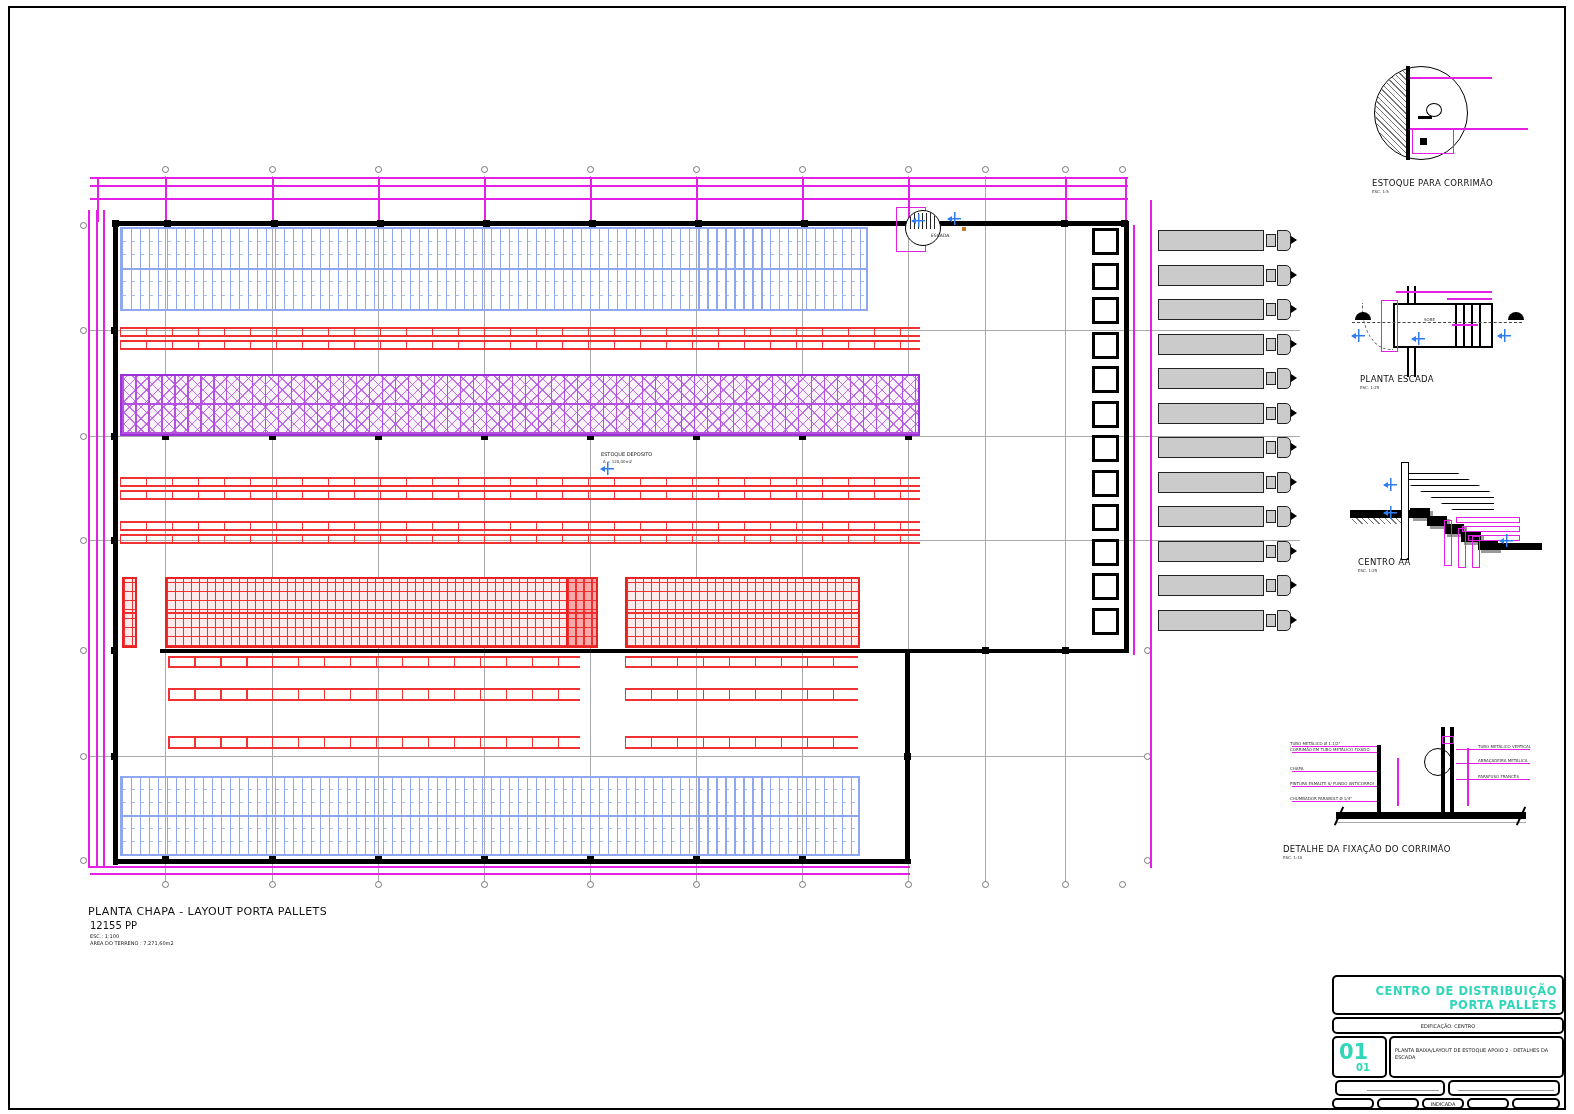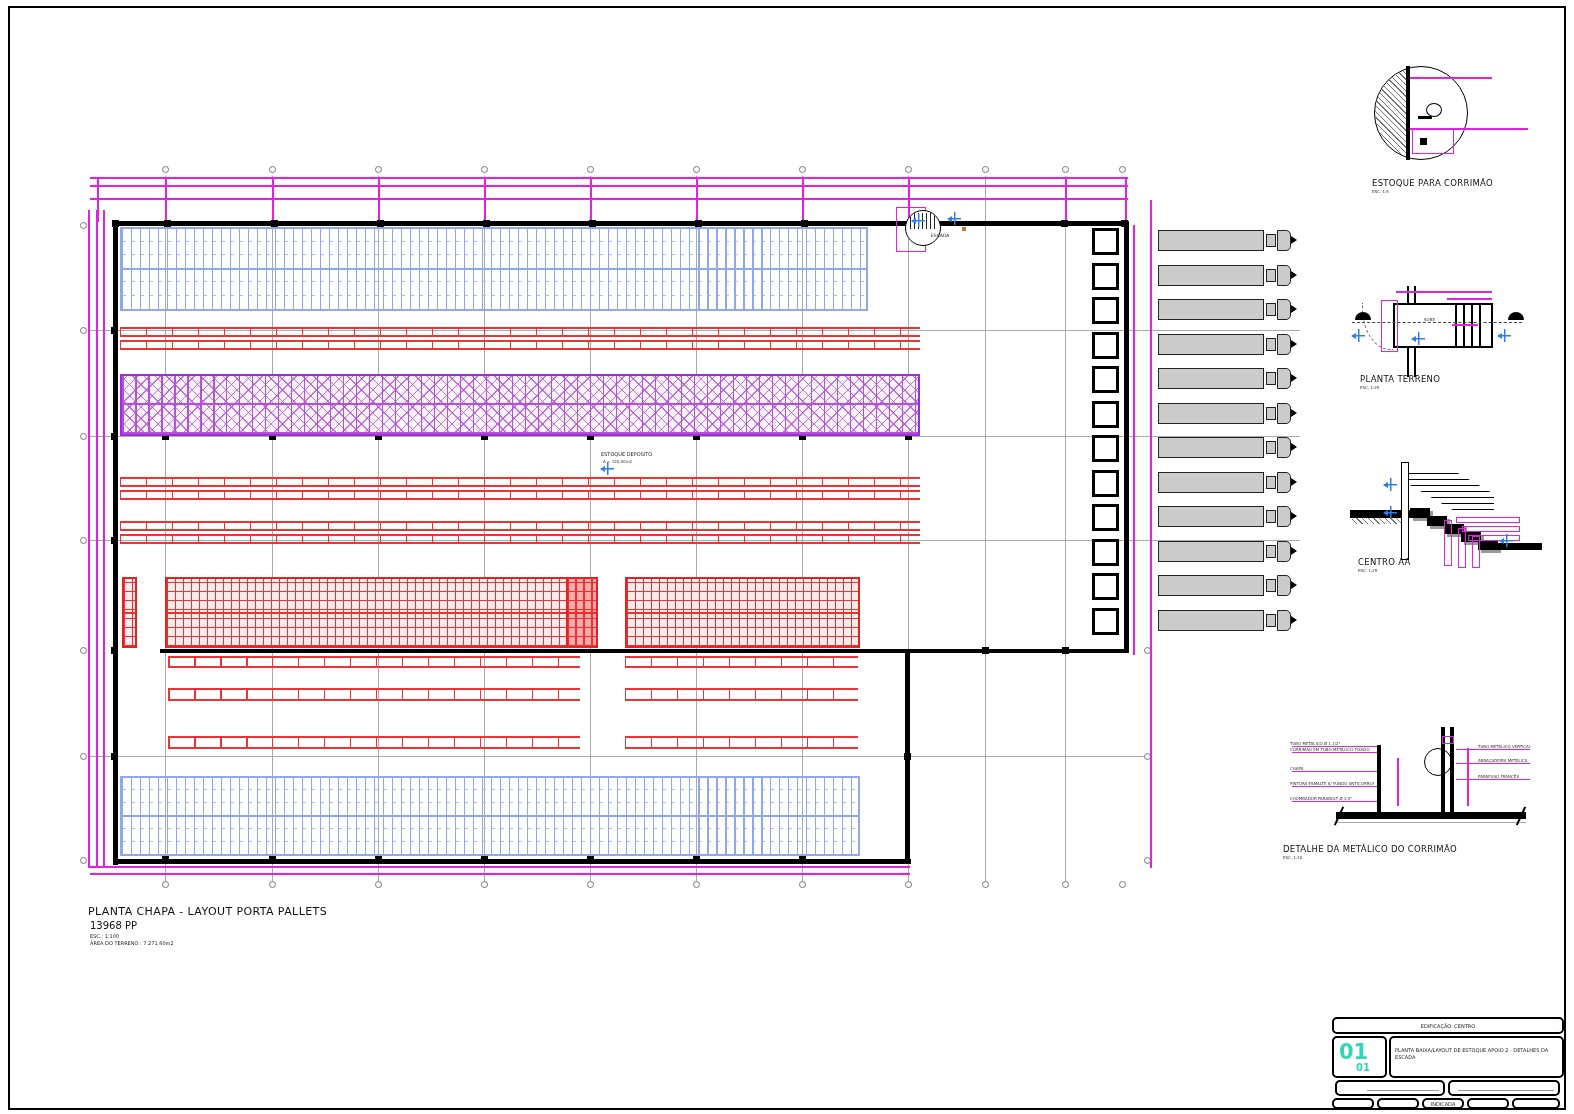--- a/index.html
+++ b/index.html
@@ -285,21 +285,21 @@
   <span class="abs bm" style="left:912px;top:214px;"></span>
   <span class="abs bm" style="left:948px;top:212px;"></span>
   <div class="abs" style="left:931px;top:233px;font-size:4.5px;color:#222;">ESCADA</div>
   <div class="abs" style="left:962px;top:227px;width:4px;height:4px;background:#c87a2a;"></div>
 
   <div class="abs t-micro" style="left:601px;top:451px;">ESTOQUE  DEPOSITO</div>
   <div class="abs t-nano" style="left:603px;top:459px;">A = 120,00m2</div>
   <span class="abs bm" style="left:601px;top:462px;"></span>
 
   <div class="abs t-main" style="left:88px;top:905px;">PLANTA CHAPA - LAYOUT PORTA PALLETS</div>
-  <div class="abs t-sub" style="left:90px;top:920px;">13968 PP</div>
+  <div class="abs t-sub" style="left:90px;top:920px;">12155 PP</div>
   <div class="abs t-micro" style="left:90px;top:933px;">ESC.: 1:100</div>
   <div class="abs t-micro" style="left:90px;top:940px;">ÁREA DO TERRENO : 7.271,60m2</div>
 
   <div class="abs blkbox" style="left:1374px;top:66px;width:94px;height:94px;border-radius:50%;overflow:hidden;">
     <div class="abs hatch-gray" style="left:0;top:0;width:34px;height:94px;"></div>
   </div>
   <div class="abs blk" style="left:1406px;top:66px;width:4px;height:94px;"></div>
   <div class="abs mag" style="left:1410px;top:77px;width:82px;height:1.5px;"></div>
   <div class="abs mag" style="left:1410px;top:128px;width:118px;height:1.5px;"></div>
   <div class="abs magbox" style="left:1412px;top:128px;width:42px;height:26px;"></div>
@@ -320,21 +320,21 @@
   <div class="abs magbox" style="left:1381px;top:300px;width:17px;height:52px;"></div>
   <div class="abs" style="left:1352px;top:322px;width:170px;border-top:1px dashed #444;"></div>
   <div class="abs" style="left:1362px;top:303px;width:30px;height:46px;border-left:1px dashed #666;border-bottom:1px dashed #666;border-radius:0 0 0 90%;"></div>
   <div class="abs secmark" style="left:1355px;top:312px;"></div>
   <div class="abs secmark" style="left:1508px;top:312px;"></div>
   <div class="abs t-nano" style="left:1424px;top:317px;">SOBE</div>
   <span class="abs bm" style="left:1352px;top:329px;"></span>
   <span class="abs bm" style="left:1412px;top:332px;"></span>
   <span class="abs bm" style="left:1498px;top:329px;"></span>
   <div class="abs mag" style="left:1452px;top:324px;width:26px;height:1.5px;"></div>
-  <div class="abs t-det" style="left:1360px;top:374px;">PLANTA TERRENO</div>
+  <div class="abs t-det" style="left:1360px;top:374px;">PLANTA ESCADA</div>
   <div class="abs t-nano" style="left:1360px;top:385px;">ESC. 1:25</div>
 
   <div class="abs railing" style="left:1408px;top:468px;width:86px;height:42px;"></div>
   <div class="abs blk" style="left:1350px;top:510px;width:62px;height:8px;"></div>
   <div class="abs hatch-gray" style="left:1352px;top:518px;width:56px;height:6px;"></div>
   <div class="abs blkbox" style="left:1401px;top:462px;width:8px;height:98px;"></div>
   <div class="abs" id="corte-steps">
       <div class="abs" style="left: 1413px; top: 511px; width: 20px; height: 10px; background: rgb(153, 153, 153);"></div>
       <div class="abs blk" style="left: 1410px; top: 508px; width: 20px; height: 10px;"></div>
       <div class="abs" style="left: 1430px; top: 519px; width: 20px; height: 10px; background: rgb(153, 153, 153);"></div>
@@ -365,24 +365,28 @@
   <div class="abs blk" style="left:1520px;top:806px;width:2px;height:20px;transform:rotate(25deg);"></div>
   <div class="abs blk" style="left:1377px;top:745px;width:3.5px;height:68px;"></div>
   <div class="abs blk" style="left:1441px;top:727px;width:4px;height:86px;"></div>
   <div class="abs blk" style="left:1450px;top:727px;width:4px;height:86px;"></div>
   <div class="abs blkbox" style="left:1424px;top:748px;width:28px;height:28px;border-radius:50%;background:transparent;"></div>
   <div class="abs magbox" style="left:1442px;top:736px;width:12px;height:8px;"></div>
   <div class="abs mag" style="left:1467px;top:748px;width:1.5px;height:58px;"></div>
   <div class="abs mag" style="left:1397px;top:758px;width:1.5px;height:48px;"></div>
   <div class="abs" id="fix-left-notes"></div>
   <div class="abs" id="fix-right-notes"></div>
-  <div class="abs t-det" style="left:1283px;top:844px;">DETALHE DA METÁLICO DO CORRIMÃO</div>
+  <div class="abs t-det" style="left:1283px;top:844px;">DETALHE DA FIXAÇÃO DO CORRIMÃO</div>
   <div class="abs t-nano" style="left:1283px;top:855px;">ESC. 1:10</div>
 
   <div class="abs" style="left:1332px;top:975px;width:232px;height:131px;">
+    <div class="tb-cell" style="left:0;top:0;width:232px;height:40px;">
+      <div class="teal" style="position:absolute;right:5px;top:7px;font-size:11.5px;letter-spacing:.5px;">CENTRO DE DISTRIBUIÇÃO</div>
+      <div class="teal" style="position:absolute;right:5px;top:21px;font-size:11.5px;letter-spacing:.5px;">PORTA PALLETS</div>
+    </div>
     <div class="tb-cell" style="left:0;top:42px;width:232px;height:17px;">
       <div class="t-micro" style="position:absolute;left:0;right:0;top:4px;text-align:center;">EDIFICAÇÃO: CENTRO</div>
     </div>
     <div class="tb-cell" style="left:0;top:61px;width:55px;height:42px;">
       <div class="teal" style="position:absolute;left:5px;top:2px;font-size:21px;">01</div>
       <div class="teal" style="position:absolute;left:22px;top:24px;font-size:10px;">01</div>
     </div>
     <div class="tb-cell" style="left:57px;top:61px;width:175px;height:42px;">
       <div class="t-micro" style="position:absolute;left:4px;top:9px;">PLANTA BAIXA/LAYOUT DE ESTOQUE APOIO 2 - DETALHES DA</div>
       <div class="t-micro" style="position:absolute;left:4px;top:16px;">ESCADA</div>

